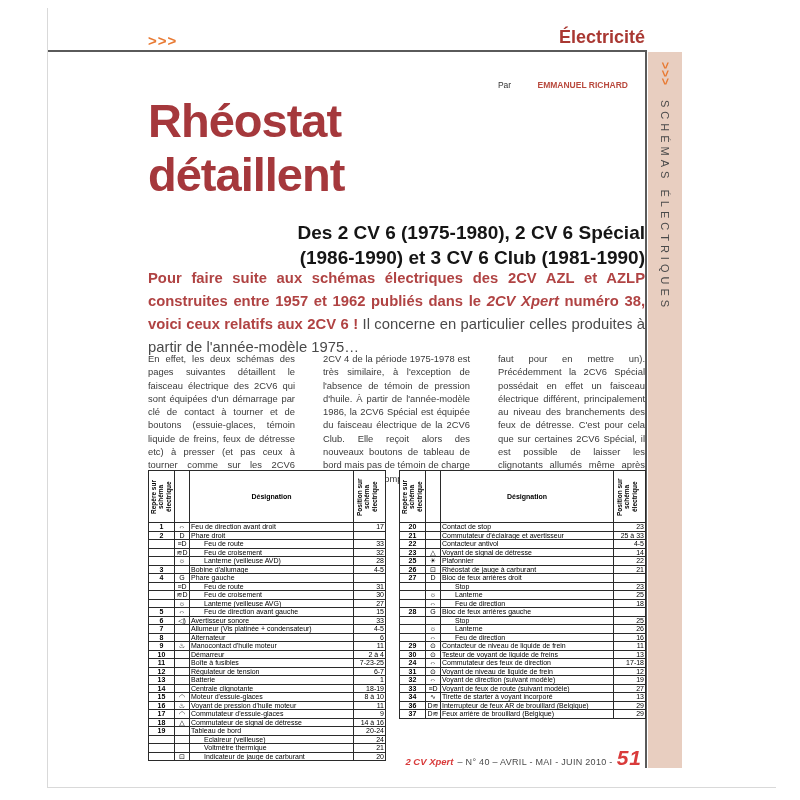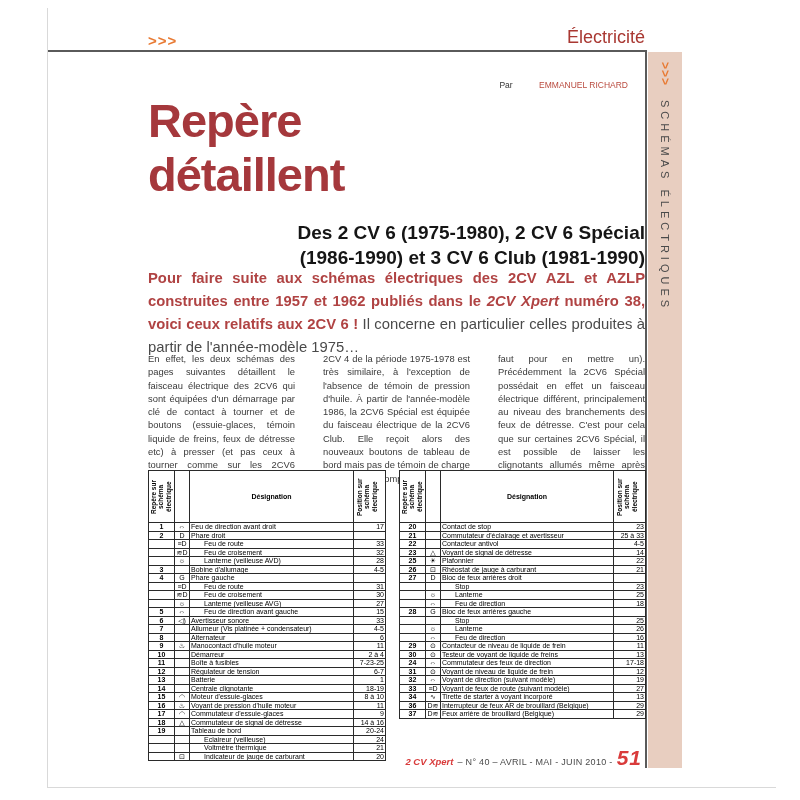--- a/index.html
+++ b/index.html
@@ -5,33 +5,33 @@
   * { margin:0; padding:0; box-sizing:border-box; }
   body { background:#fff; font-family:"Liberation Sans", sans-serif; }
   .page { position:relative; width:800px; height:800px; background:#ffffff; overflow:hidden; }
 
   
   .mark-left   { position:absolute; left:47px; top:8px; width:1px; height:780px; background:#d9d9d9; }
   .mark-bottom { position:absolute; left:47px; top:787px; width:729px; height:1px; background:#d9d9d9; }
 
   
   .crumbs { position:absolute; left:148px; top:32px; font-size:15px; font-weight:bold; color:#e87a33; letter-spacing:1px; }
-  .section-title { position:absolute; right:155px; top:27px; font-size:18px; font-weight:normal; color:#a93832; }
+  .section-title { position:absolute; right:155px; top:27px; font-size:18px; font-weight:bold; color:#a93832; }
   .top-rule { position:absolute; left:48px; top:50px; width:598px; height:2px; background:#5a5a5a; }
   .right-rule { position:absolute; left:645px; top:50px; width:2px; height:718px; background:#5a5a5a; }
 
   
   .strip { position:absolute; left:648px; top:52px; width:34px; height:716px; background:#e8cec0; }
   .strip-inner { position:absolute; left:50%; transform:translateX(-50%); top:10px;
                  writing-mode:vertical-rl; text-orientation:mixed; white-space:nowrap; }
   .strip-arrows { color:#e87a33; font-weight:bold; font-size:12px; letter-spacing:1px; }
   .strip-label { color:#4a4a4a; font-size:11px; letter-spacing:4px; margin-top:10px; font-weight:500; }
 
   .byline { position:absolute; right:172px; top:80px; font-size:8.5px; color:#333; }
-  .byline .author { color:#b94a3e; font-weight:normal;padding-left:24px; }
+  .byline .author { color:#b94a3e; font-weight:bold;padding-left:24px; }
 
   
   .main-title { position:absolute; left:148px; top:94px; font-size:47px; line-height:54px; font-weight:bold; color:#a5383c; letter-spacing:-1px; }
 
   .subtitle { position:absolute; left:148px; top:220px; width:497px; text-align:right; font-size:19px; line-height:25px; font-weight:bold; color:#151515; }
 
   .intro { position:absolute; left:148px; top:267px; width:497px; font-size:14.8px; line-height:23px; text-align:justify; color:#4a4a4a; }
   .intro .lead { color:#b04343; font-weight:bold; }
   .intro .lead-italic { color:#b04343; font-weight:bold; font-style:italic; }
 
@@ -79,21 +79,21 @@
       <span class="strip-arrows">&gt;&gt;&gt;</span>
       <span class="strip-label">SCHÉMAS ÉLECTRIQUES</span>
     </div>
   </div>
 
   <div class="byline">
     <span>Par </span><span class="author">EMMANUEL RICHARD</span>
   </div>
 
   <div class="main-title">
-    <div>Repère</div>
+    <div>Rhéostat</div>
     <div>détaillent</div>
   </div>
 
   <div class="subtitle">
     <div>Des 2 CV 6 (1975-1980), 2 CV 6 Spécial</div>
     <div>(1986-1990) et 3 CV 6 Club (1981-1990)</div>
   </div>
 
   <p class="intro">
     <span class="lead">Pour faire suite aux schémas électriques des 2CV AZL et AZLP construites entre 1957 et 1962 publiés dans le </span><span class="lead-italic">2CV Xpert</span><span class="lead"> numéro 38, voici ceux relatifs aux 2CV 6 ! </span><span>Il concerne en particulier celles produites à partir de l'année-modèle 1975…</span>

